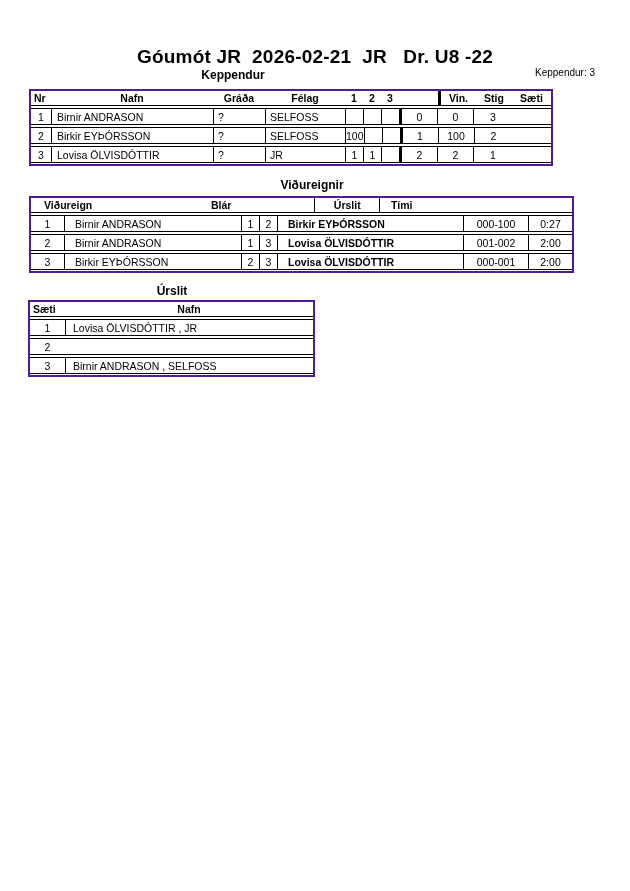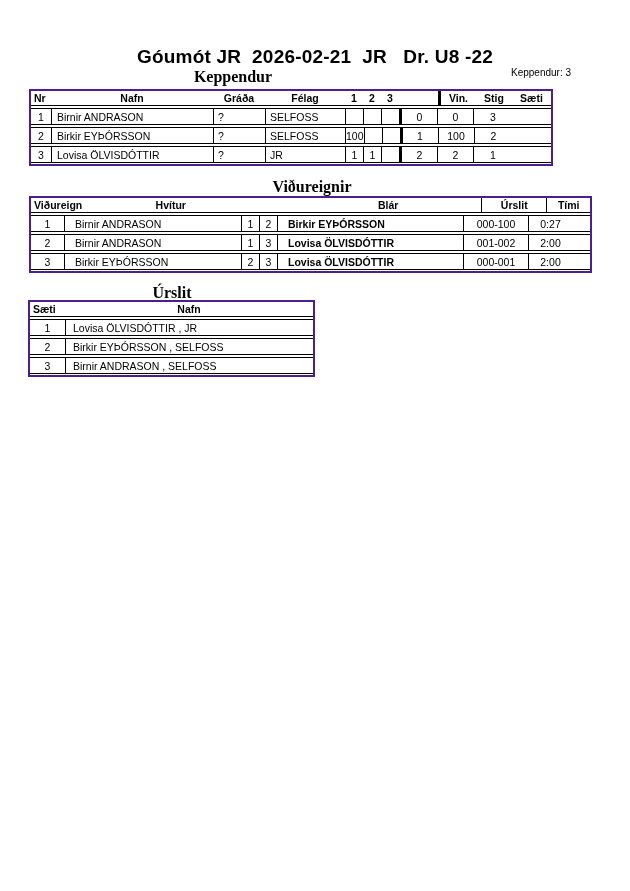--- a/index.html
+++ b/index.html
@@ -1,21 +1,21 @@
 <!DOCTYPE html>
 <html><head>
 <meta charset="utf-8">
 <style>
   html,body{margin:0;padding:0;background:#fff;}
   .page{position:relative;width:630px;height:764px;background:#ffffff;
         font-family:"Liberation Sans",sans-serif;color:#000;overflow:hidden;}
   .title{position:absolute;top:46px;left:0;width:630px;text-align:center;
          font-size:19px;font-weight:bold;white-space:pre;letter-spacing:.2px;}
-  .count{position:absolute;top:67px;left:511px;font-size:10px;}
-  .sec{position:absolute;transform:translateX(-50%);font-size:16px;font-weight:bold;white-space:nowrap;font-family:Liberation Serif, serif;}
+  .count{position:absolute;top:67px;left:535px;font-size:10px;}
+  .sec{position:absolute;transform:translateX(-50%);font-size:12px;font-weight:bold;white-space:nowrap;}
   #sec-keppendur{top:68px;left:233px;}
   #sec-vidureignir{top:178px;left:312px;}
   #sec-urslit{top:284px;left:172px;}
   .tbl{position:absolute;border:2px solid #4c1d95;background:#fff;padding-bottom:1px;}
   #tbl-keppendur{left:29px;top:89px;}
   #tbl-vidureignir{left:29px;top:196px;}
   #tbl-urslit{left:28px;top:300px;}
   .thead{display:flex;height:15px;border-bottom:1px solid #000;align-items:center;
          font-weight:bold;font-size:10.5px;box-sizing:border-box;}
   .trow{display:flex;height:17px;margin-top:2px;border-top:1px solid #000;border-bottom:1px solid #000;
@@ -82,22 +82,21 @@
         <div class="cell ac bL" style="flex-basis: 18px;"></div>
         <div class="cell ac bT" style="flex-basis: 38px;">2</div>
         <div class="cell ac bL" style="flex-basis: 36px;">2</div>
         <div class="cell ac bL" style="flex-basis: 39px;">1</div>
       </div>
     </div>
 
   <div class="sec" id="sec-vidureignir">Viðureignir</div>
   <div class="tbl" id="tbl-vidureignir">
       <div class="thead">
-        <div class="cell" style="flex-basis: 33px; padding-left: 3px;">Viðureign</div>
-        <div class="cell ac" style="flex-basis: 177px;">Hvítur</div>
+        <div class="cell" style="flex-basis: 33px; padding-left: 13px;">Viðureign</div>
         <div class="cell ac" style="flex-basis: 18px;"></div>
         <div class="cell ac" style="flex-basis: 18px;"></div>
         <div class="cell ac" style="flex-basis: 186px; text-align: right;">Blár</div>
         <div class="cell ac bL" style="flex-basis: 65px;">Úrslit</div>
         <div class="cell ac bL" style="flex-basis: 44px;">Tími</div>
       </div>
       <div class="trow">
         <div class="cell ac" style="flex-basis: 33px;">1</div>
         <div class="cell bL" style="flex-basis: 177px; padding-left: 10px;">Birnir ANDRASON</div>
         <div class="cell ac bL" style="flex-basis: 18px;">1</div>
@@ -131,20 +130,19 @@
       <div class="thead">
         <div class="cell" style="flex-basis: 35px; padding-left: 3px;">Sæti</div>
         <div class="cell ac" style="flex-basis: 248px;">Nafn</div>
       </div>
       <div class="trow">
         <div class="cell ac" style="flex-basis: 35px;">1</div>
         <div class="cell bL" style="flex-basis: 248px; padding-left: 7px;">Lovisa ÖLVISDÓTTIR , JR</div>
       </div>
       <div class="trow">
         <div class="cell ac" style="flex-basis: 35px;">2</div>
-        <div class="cell bL" style="flex-basis: 248px; padding-left: 7px;">Birkir EYÞÓRSSON , SELFOSS</div>
       </div>
       <div class="trow">
         <div class="cell ac" style="flex-basis: 35px;">3</div>
         <div class="cell bL" style="flex-basis: 248px; padding-left: 7px;">Birnir ANDRASON , SELFOSS</div>
       </div>
     </div>
 </div>
 
 </body></html>

